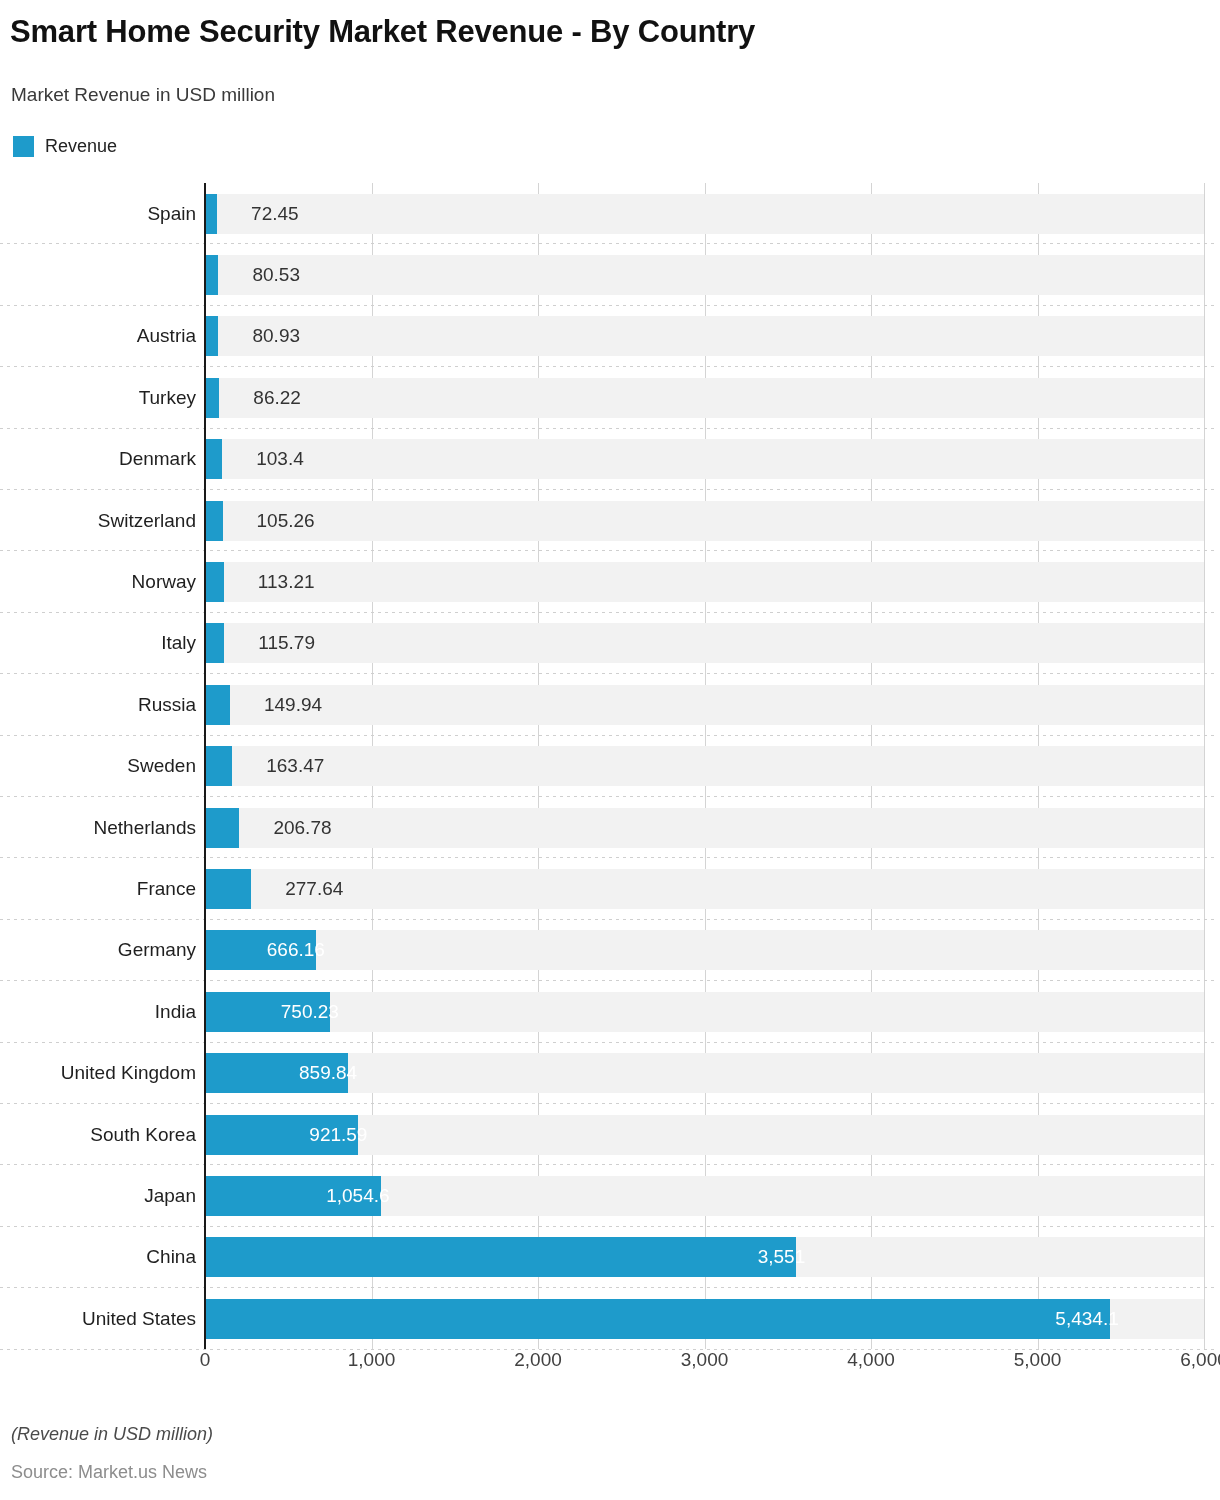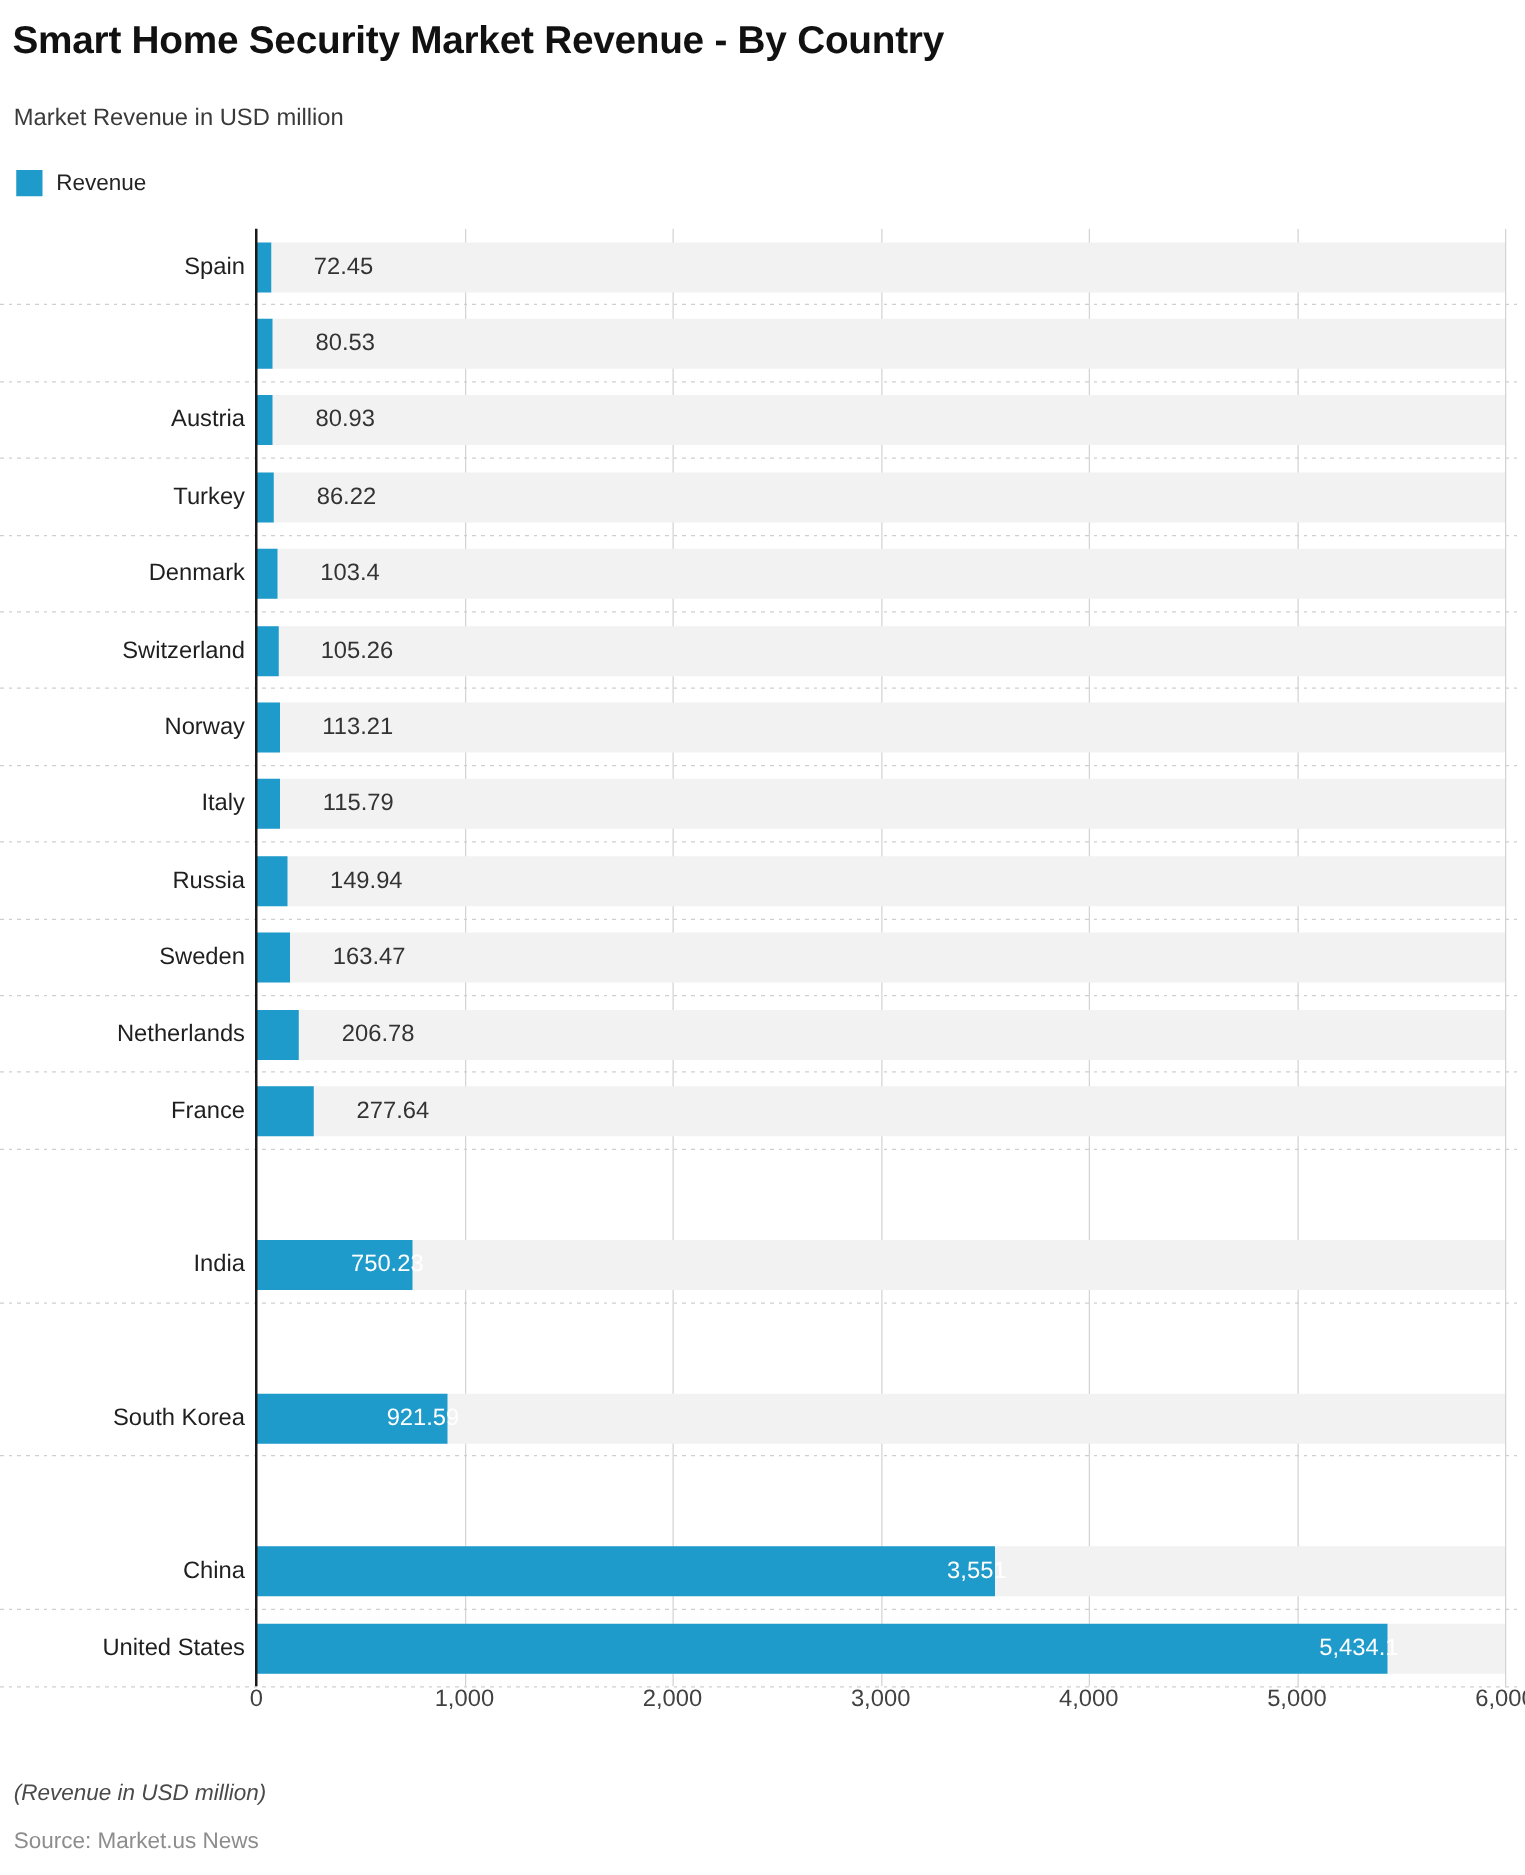--- a/index.html
+++ b/index.html
@@ -213,32 +213,53 @@
           <div class="bar-value outside" style="left: 252.429px;">206.78</div>
           <div class="row-sep"></div>
         </div>
         <div class="row" style="top: 675.4px;">
           <div class="row-band" style="left: 205px; width: 999px;"></div>
           <div class="row-label">France</div>
           <div class="bar" style="left: 205px; width: 46.2271px; background: rgb(30, 155, 203);"></div>
           <div class="bar-value outside" style="left: 264.227px;">277.64</div>
           <div class="row-sep"></div>
         </div>
+        <div class="row" style="top: 736.8px;">
+          <div class="row-band" style="left: 205px; width: 999px;"></div>
+          <div class="row-label">Germany</div>
+          <div class="bar" style="left: 205px; width: 110.916px; background: rgb(30, 155, 203);"></div>
+          <div class="bar-value inside" style="left: 205px; width: 98.9156px; text-align: right;">666.16</div>
+          <div class="row-sep"></div>
+        </div>
         <div class="row" style="top: 798.2px;">
           <div class="row-band" style="left: 205px; width: 999px;"></div>
           <div class="row-label">India</div>
           <div class="bar" style="left: 205px; width: 124.913px; background: rgb(30, 155, 203);"></div>
           <div class="bar-value inside" style="left: 205px; width: 112.913px; text-align: right;">750.23</div>
           <div class="row-sep"></div>
         </div>
+        <div class="row" style="top: 859.6px;">
+          <div class="row-band" style="left: 205px; width: 999px;"></div>
+          <div class="row-label">United Kingdom</div>
+          <div class="bar" style="left: 205px; width: 143.163px; background: rgb(30, 155, 203);"></div>
+          <div class="bar-value inside" style="left: 205px; width: 131.163px; text-align: right;">859.84</div>
+          <div class="row-sep"></div>
+        </div>
         <div class="row" style="top: 921px;">
           <div class="row-band" style="left: 205px; width: 999px;"></div>
           <div class="row-label">South Korea</div>
           <div class="bar" style="left: 205px; width: 153.445px; background: rgb(30, 155, 203);"></div>
           <div class="bar-value inside" style="left: 205px; width: 141.445px; text-align: right;">921.59</div>
+          <div class="row-sep"></div>
+        </div>
+        <div class="row" style="top: 982.4px;">
+          <div class="row-band" style="left: 205px; width: 999px;"></div>
+          <div class="row-label">Japan</div>
+          <div class="bar" style="left: 205px; width: 175.591px; background: rgb(30, 155, 203);"></div>
+          <div class="bar-value inside" style="left: 205px; width: 163.591px; text-align: right;">1,054.6</div>
           <div class="row-sep"></div>
         </div>
         <div class="row" style="top: 1043.8px;">
           <div class="row-band" style="left: 205px; width: 999px;"></div>
           <div class="row-label">China</div>
           <div class="bar" style="left: 205px; width: 591.241px; background: rgb(30, 155, 203);"></div>
           <div class="bar-value inside" style="left: 205px; width: 579.241px; text-align: right;">3,551</div>
           <div class="row-sep"></div>
         </div>
         <div class="row" style="top: 1105.2px;">

